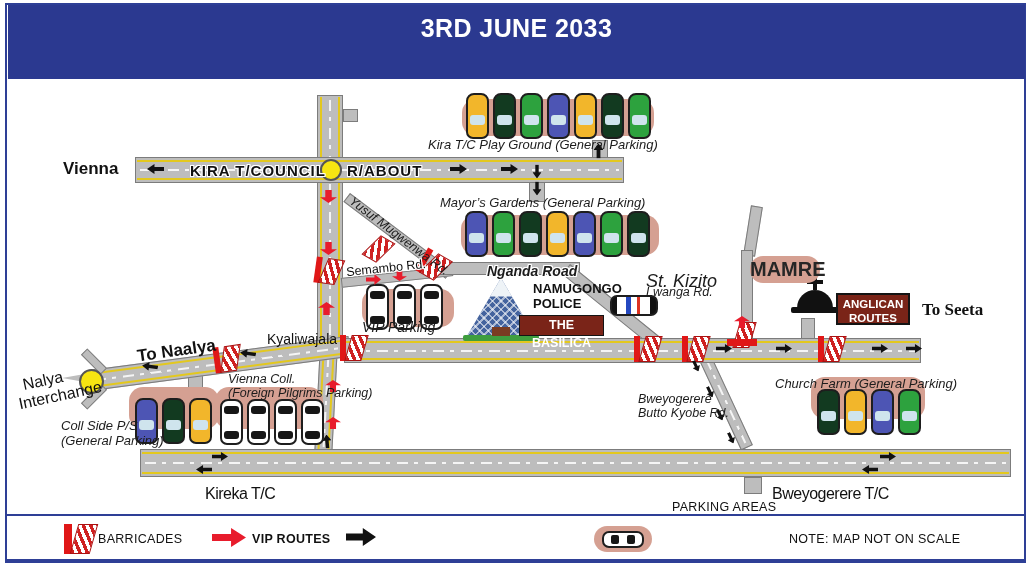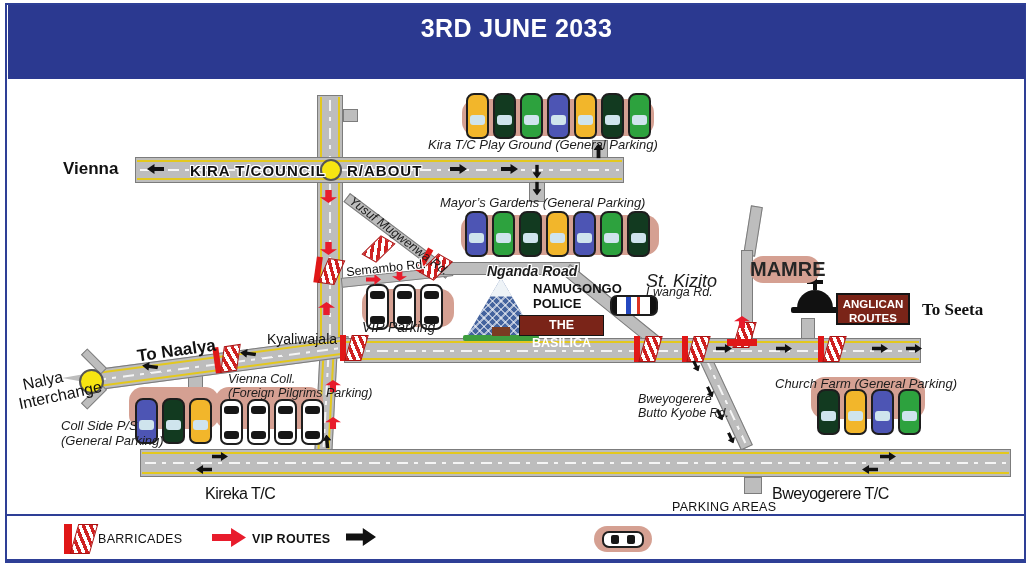--- a/index.html
+++ b/index.html
@@ -297,13 +297,14 @@
     <i class="post" style="height:30px;width:8px;"></i>
       <i class="panel" style="width:18px;height:28px;"></i>
   </div>
   <div class="t leg" style="left:98px;top:532px;">BARRICADES</div>
   <div class="arr red" style="left:212px;top:528px;width:34px;height:19px;"></div>
   <div class="t leg" style="left:252px;top:532px;font-weight:bold;">VIP ROUTES</div>
   <div class="arr" style="left:346px;top:528px;width:30px;height:18px;"></div>
   <div class="pill" style="left:594px;top:526px;width:58px;height:26px;"></div>
   <div class="carh" style="left:602px;top:531px;width:42px;height:17px;"></div>
   <div class="t leg" style="left:660px;top:500px;margin-left:12px;">PARKING AREAS</div>
+  <div class="t leg" style="left:789px;top:532px;">NOTE: MAP NOT ON SCALE</div>
 </div>
 
 </body></html>

